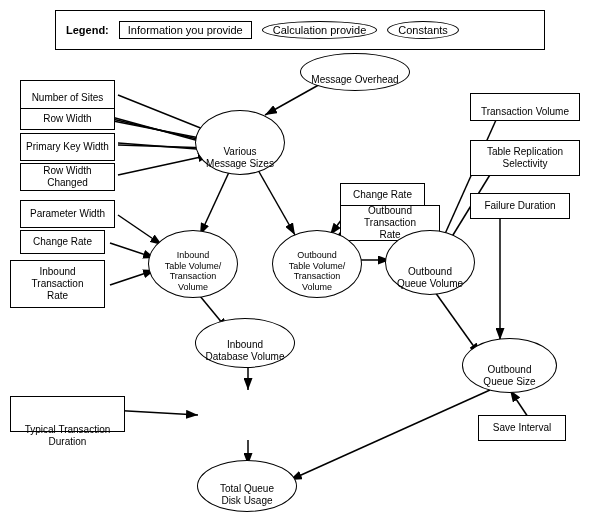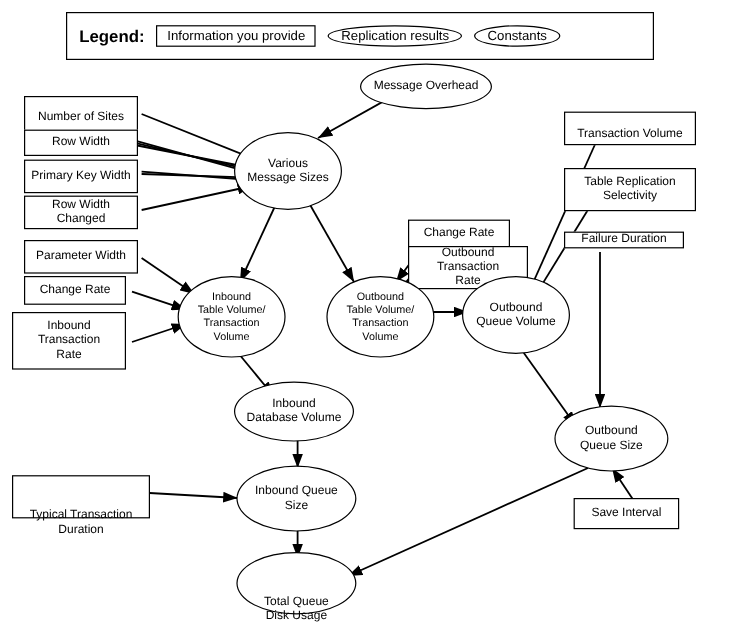--- a/index.html
+++ b/index.html
@@ -36,21 +36,21 @@
       line-height: 1.2;
       padding: 2px;
     }
     
     .ellipse-node {
       position: absolute;
       border: 1.5px solid #000;
       background: #fff;
       text-align: center;
       display: flex;
-      align-items: center;
+      align-items: flex-end;
       justify-content: center;
       font-size: 10px;
       line-height: 1.2;
       border-radius: 50%;
       padding: 4px;
     }
     
     .legend-box {
       position: absolute;
       border: 1.5px solid #000;
@@ -69,21 +69,21 @@
       text-align: center;
     }
     .legend-ellipse {
       border: 1.5px solid #000;
       padding: 2px 10px;
       background: #fff;
       font-size: 11px;
       border-radius: 50%;
     }
     .legend-label {
-      font-size: 14px;
+      font-size: 11px;
       font-weight: bold;
     }
   </style>
 </head>
 <body>
 
 <div class="diagram-container">
 
   <svg class="diagram-svg">
     <defs>
@@ -140,21 +140,21 @@
 
     <line x1="490" y1="390" x2="290" y2="480" stroke="#000" stroke-width="1.5" marker-end="url(#arrowhead)"></line>
 
     <line x1="530" y1="420" x2="510" y2="390" stroke="#000" stroke-width="1.5" marker-end="url(#arrowhead)"></line>
 
   </svg>
 
   <div class="legend-box" style="top:10px; left:55px; width:490px; height:40px;">
     <span class="legend-label">Legend:</span>
     <div class="legend-rect">Information you provide</div>
-    <div class="legend-ellipse">Replication results</div>
+    <div class="legend-ellipse">Calculation provide</div>
     <div class="legend-ellipse">Constants</div>
   </div>
 
   <div class="rect-node" style="top:80px; left:20px; width:95px; height:35px;">
     <span>Number of Sites</span>
   </div>
 
   <div class="rect-node" style="top:108px; left:20px; width:95px; height:22px;">
     <span>Row Width</span>
   </div>
@@ -221,21 +221,21 @@
 Table Volume/
 Transaction
 Volume</span>
   </div>
 
   <div class="ellipse-node" style="top:230px; left:385px; width:90px; height:65px; border-radius:50%;">
     <span style="white-space:pre-line;">Outbound
 Queue Volume</span>
   </div>
 
-  <div class="rect-node" style="top:193px; left:470px; width:100px; height:14px;align-items:center;">
+  <div class="rect-node" style="top:193px; left:470px; width:100px; height:26px;align-items:center;">
     <span>Failure Duration</span>
   </div>
 
   <div class="ellipse-node" style="top:318px; left:195px; width:100px; height:50px; border-radius:50%;">
     <span style="white-space:pre-line;">Inbound
 Database Volume</span>
   </div>
 
   <div class="ellipse-node" style="top:338px; left:462px; width:95px; height:55px; border-radius:50%;">
     <span style="white-space:pre-line;">Outbound
@@ -244,23 +244,19 @@
 
   <div class="rect-node" style="top:415px; left:478px; width:88px; height:26px;">
     <span>Save Interval</span>
   </div>
 
   <div class="rect-node" style="top:396px; left:10px; width:115px; height:36px;">
     <span style="white-space:pre-line;margin-top:44px;">Typical Transaction
 Duration</span>
   </div>
 
-  <div class="ellipse-node" style="top:388px; left:197px; width:100px; height:55px; border-radius:50%;">
-    <span style="white-space:pre-line;">Inbound Queue
-Size</span>
-  </div>
 
   <div class="ellipse-node" style="top:460px; left:197px; width:100px; height:52px; border-radius:50%;">
     <span style="white-space:pre-line;margin-top:43px;">Total Queue
 Disk Usage</span>
   </div>
 
 </div>
 
 </body></html>

